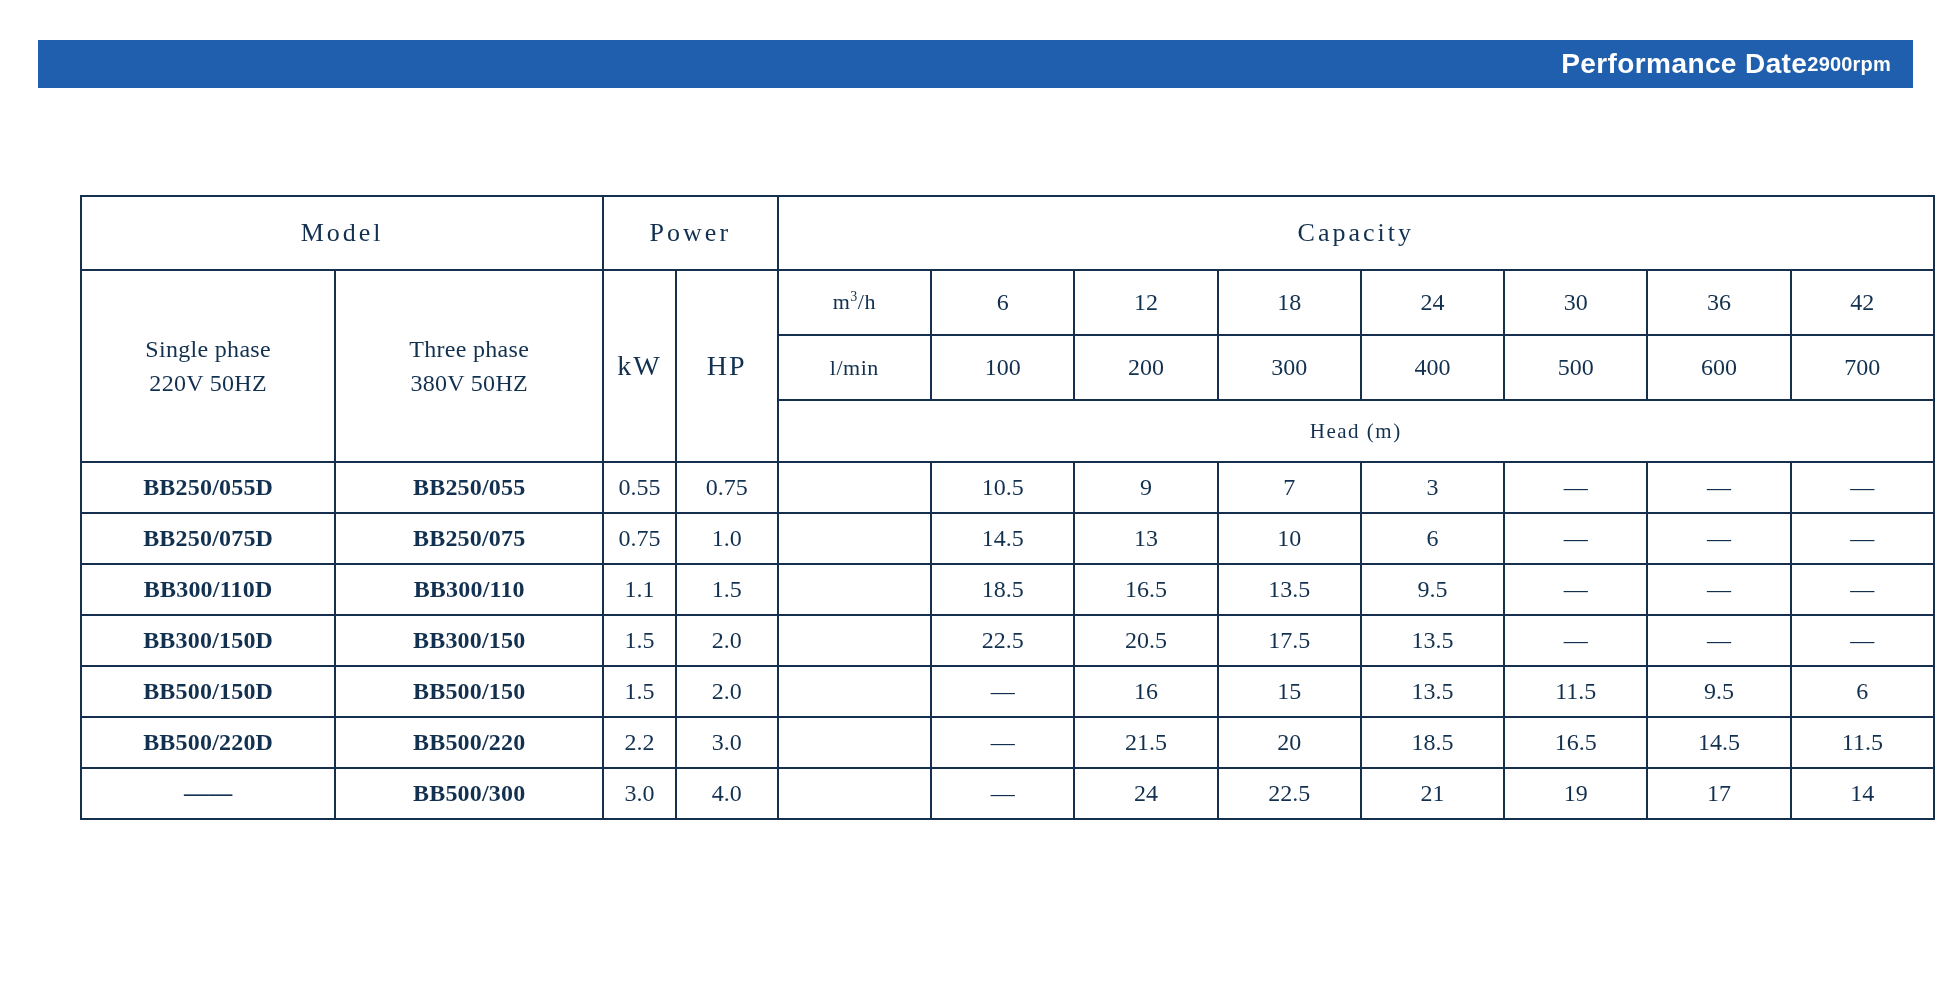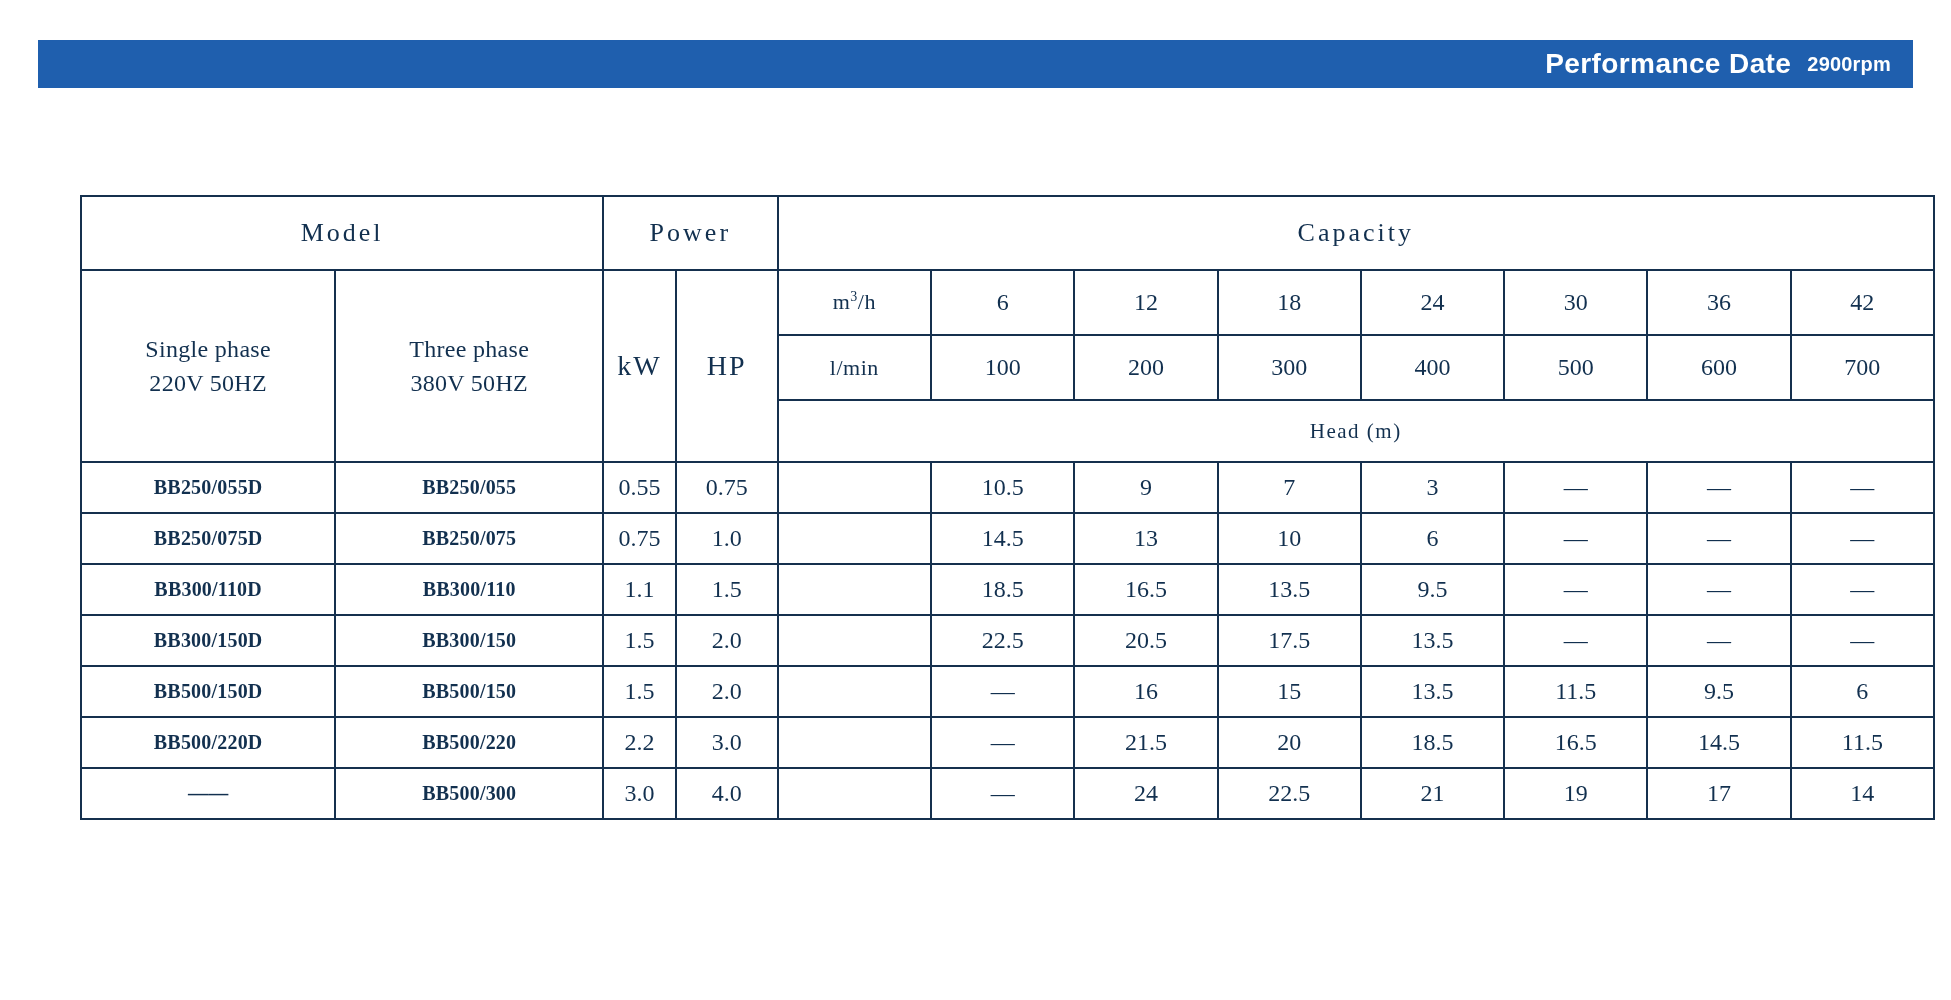--- a/index.html
+++ b/index.html
@@ -39,21 +39,20 @@
     font-size: 28px;
     font-weight: bold;
     letter-spacing: 0.4px;
   }
   .banner-rpm {
     color: #ffffff;
     font-family: "Liberation Sans", sans-serif;
     font-size: 20px;
     font-weight: bold;
     letter-spacing: 0.2px;
-    margin-left: 16px;
   }
 
   
   .table-wrap {
     position: absolute;
     left: 45px;
     top: 195px;
     width: 1855px;
     padding-left: 35px;
   }
@@ -111,21 +110,21 @@
   .head-row td {
     font-size: 21px;
     height: 62px;
     letter-spacing: 1.5px;
   }
   .data-row td {
     font-size: 24px;
     height: 51px;
   }
   .data-row td.model {
-    font-size: 20px;
+    font-size: 24px;
     font-weight: bold;
     letter-spacing: 0.2px;
   }
   .dash { font-size: 22px; color: #8a9aa8; }
   .blank { }
 
   
 </style>
 </head>
 <body>

